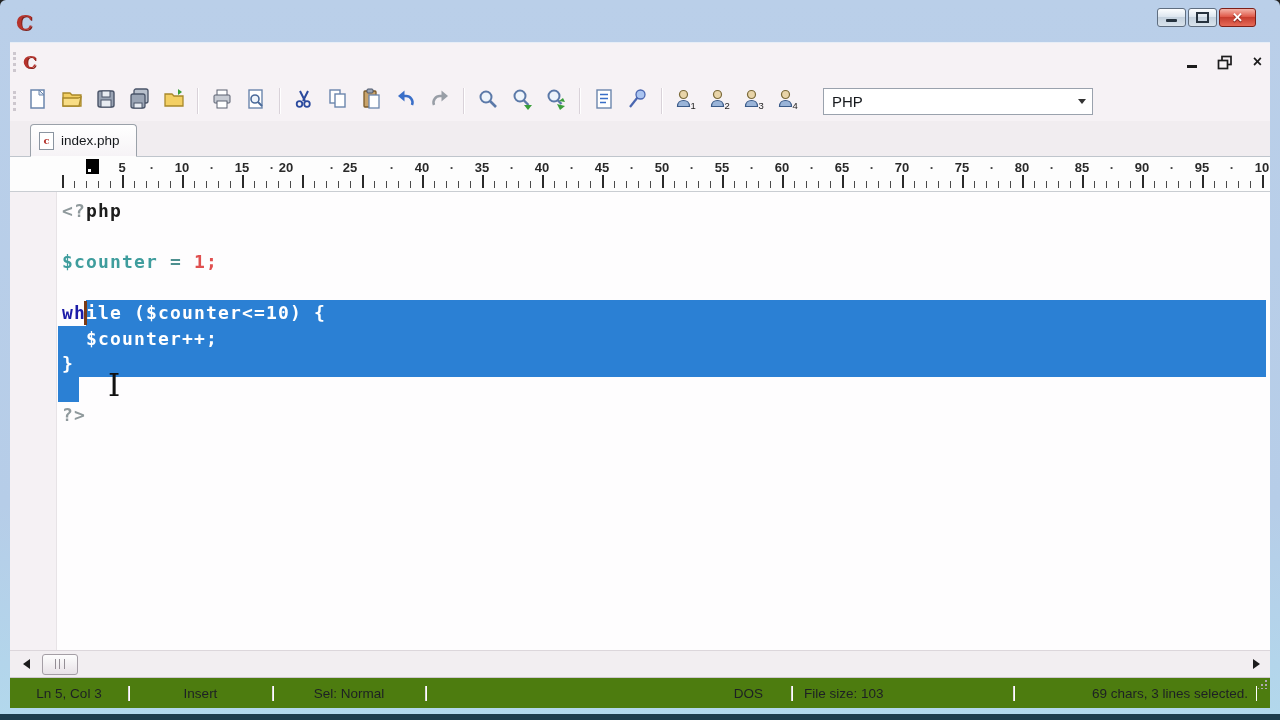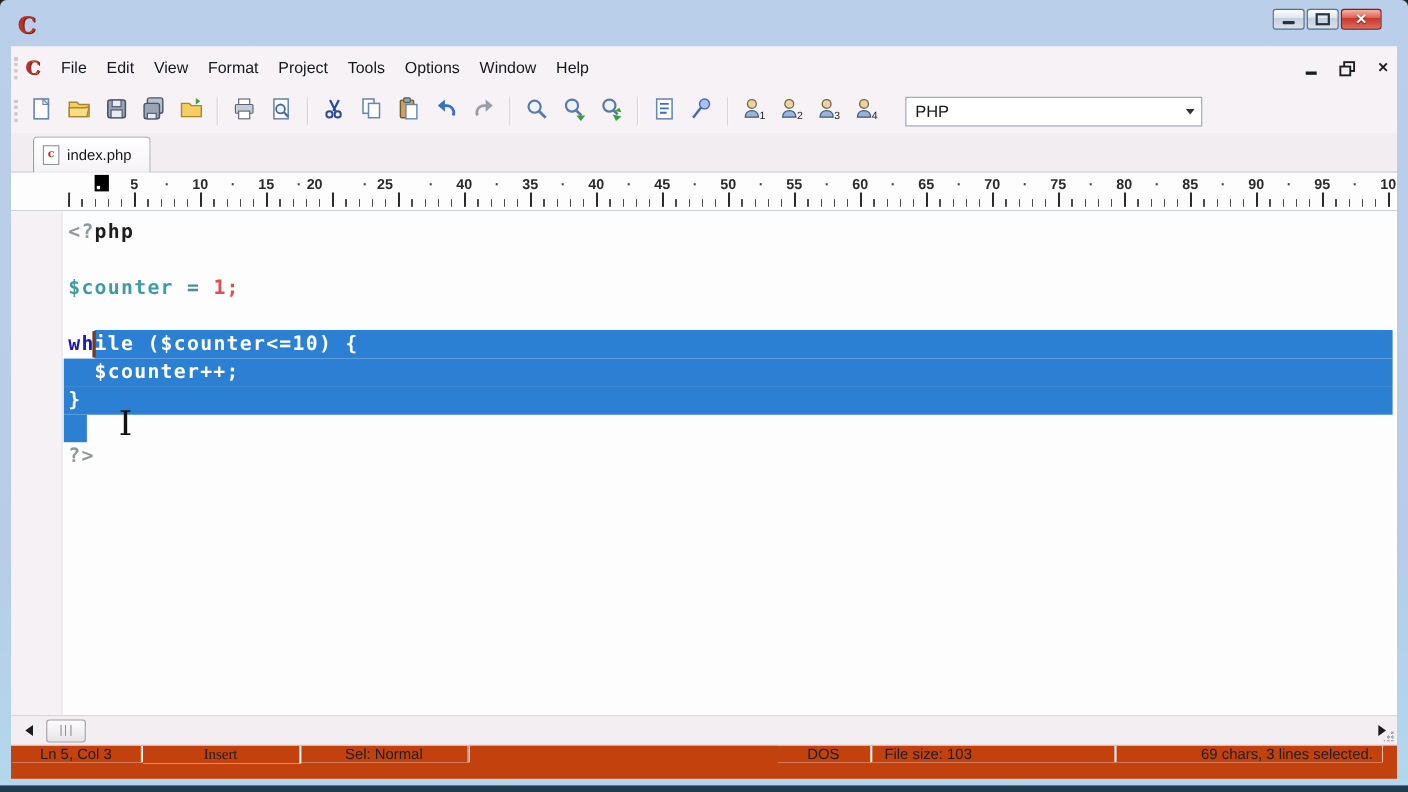--- a/index.html
+++ b/index.html
@@ -88,25 +88,25 @@
   .scroll-btn{width:20px;height:20px;display:flex;align-items:center;justify-content:center;}
   #hscroll-left{position:absolute;left:6px;}
   #hscroll-right{position:absolute;right:4px;}
   .tri-left{width:0;height:0;border-top:5px solid transparent;border-bottom:5px solid transparent;border-right:7px solid #1c1c1c;}
   .tri-right{width:0;height:0;border-top:5px solid transparent;border-bottom:5px solid transparent;border-left:7px solid #1c1c1c;}
   #hscroll-thumb{position:absolute;left:32px;width:34px;height:19px;border:1px solid #a49ea5;border-radius:3px;
                  background:linear-gradient(#fdfdfd,#e8e2e7);display:flex;align-items:center;justify-content:center;}
   .thumb-grip{width:8px;height:10px;border-left:1px solid #948e95;border-right:1px solid #948e95;
               background:linear-gradient(90deg,transparent 3px,#948e95 3px,#948e95 4px,transparent 4px);}
   
-  #statusbar{height:30px;background:#c2410c;border-top:1px solid #cfc8cf;display:flex;align-items:flex-start;
+  #statusbar{height:30px;background:#4d7c0f;border-top:1px solid #cfc8cf;display:flex;align-items:center;
              font-size:13.5px;color:#1d2024;}
   .cell{display:flex;align-items:center;justify-content:center;border-right:1px solid #ddd6dd;box-shadow:1px 0 0 #fff;}
   .cell:nth-child(1){width:118px;}
-  .cell:nth-child(2){width:143px;font-family:Liberation Serif, serif;}
+  .cell:nth-child(2){width:143px;}
   .cell:nth-child(3){width:152px;}
   .cell:nth-child(4){flex:1;}
   .cell:nth-child(5){width:85px;}
   .cell:nth-child(6){width:222px;justify-content:flex-start;padding-left:12px;box-sizing:border-box;}
   .cell:nth-child(7){width:242px;justify-content:flex-end;padding-right:8px;box-sizing:border-box;border-right:none;}
   #grip-corner{width:14px;position:relative;}
   #grip-corner:after{content:"";position:absolute;right:3px;bottom:4px;width:9px;height:9px;
     background:
       radial-gradient(circle at 8px 1px,#b0aab0 1.4px,transparent 1.5px),
       radial-gradient(circle at 8px 5px,#b0aab0 1.4px,transparent 1.5px),
@@ -135,31 +135,20 @@
           <span class="glyph-close">✕</span>
         </div>
     </div>
   </div>
 
   <div id="client">
 
     <div id="menubar">
       <div class="grip"></div>
       <span class="menu-logo">C</span>
-      <div id="menu-items" style="display:flex;">
-          <span class="menu-item">File</span>
-          <span class="menu-item">Edit</span>
-          <span class="menu-item">View</span>
-          <span class="menu-item">Format</span>
-          <span class="menu-item">Project</span>
-          <span class="menu-item">Tools</span>
-          <span class="menu-item">Options</span>
-          <span class="menu-item">Window</span>
-          <span class="menu-item">Help</span>
-        </div>
       <div id="mdi-controls">
         <div class="mdi-btn">
             <div class="glyph-mdimin"></div>
           </div>
         <div class="mdi-btn">
           <svg width="16" height="15" viewBox="0 0 16 15">
             <rect x="5" y="1.5" width="9" height="8" fill="none" stroke="#1c1c1c" stroke-width="1.7"></rect>
             <rect x="1.5" y="5.5" width="9" height="8" fill="#f6f2f5" stroke="#1c1c1c" stroke-width="1.7"></rect>
           </svg>
         </div>

